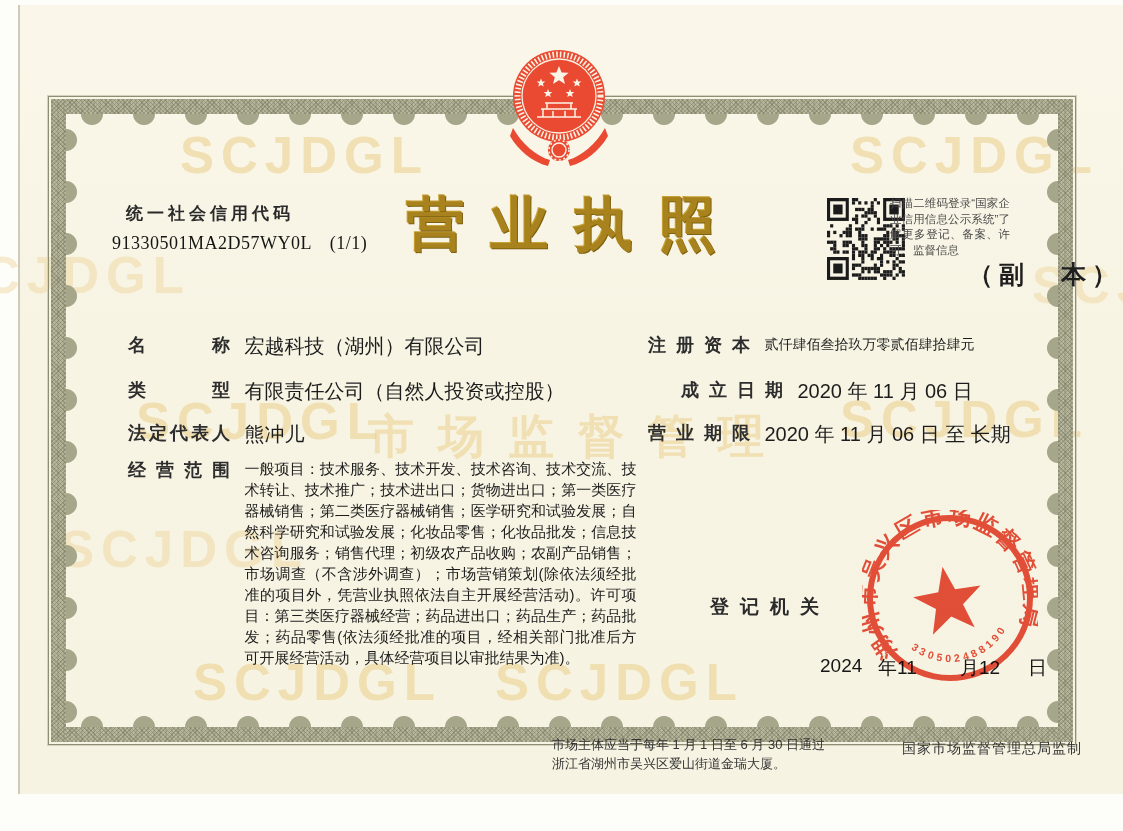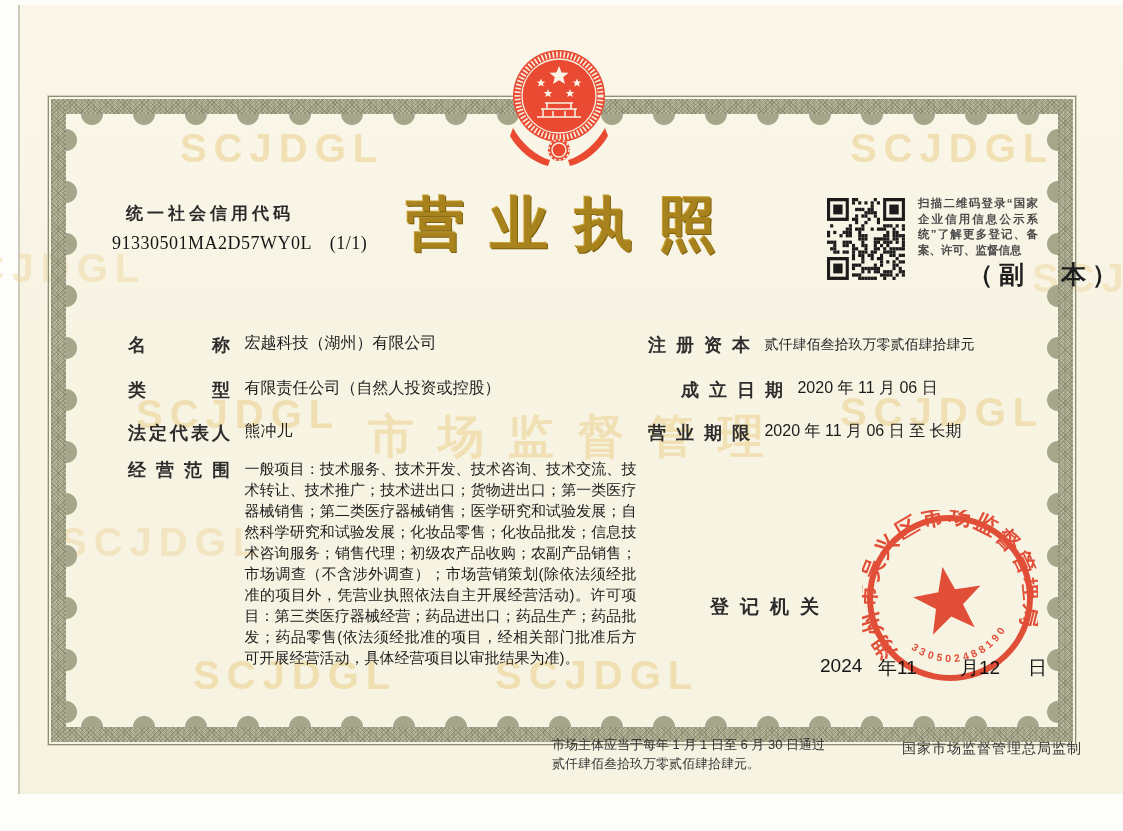--- a/index.html
+++ b/index.html
@@ -34,44 +34,44 @@
         background-size:52px 12px;background-repeat:repeat-x;}
   .sc.l{top:17px;bottom:17px;left:17px;width:12px;
         background-image:radial-gradient(circle at 0px 26px,#a6a68b 0 10.5px,rgba(166,166,139,0) 11.5px);
         background-size:12px 52px;background-repeat:repeat-y;}
   .sc.r{top:17px;bottom:17px;right:17px;width:12px;
         background-image:radial-gradient(circle at 12px 26px,#a6a68b 0 10.5px,rgba(166,166,139,0) 11.5px);
         background-size:12px 52px;background-repeat:repeat-y;}
 
   
   .wm{position:absolute;font-weight:bold;color:rgba(233,206,136,.55);z-index:1;white-space:nowrap;}
-  .wm.latin{font-size:40px;letter-spacing:7px;}
+  .wm.latin{font-size:51px;letter-spacing:7px;}
   .wm.cn{font-size:46px;letter-spacing:24px;color:rgba(233,204,130,.5);}
   .wm.faint{color:rgba(233,206,136,.38);}
 
   
   .content{position:absolute;inset:0;z-index:3;}
   .credit-label{position:absolute;left:126px;top:202px;font-size:17px;font-weight:bold;
                 letter-spacing:4px;color:#2a2a2a;}
   .credit-code{position:absolute;left:112px;top:231px;font-size:18px;color:#151515;
                font-family:Liberation Serif, serif;letter-spacing:.5px;}
   .doc-title{position:absolute;left:0;right:0;top:186px;text-align:center;font-size:58px;
              font-weight:bold;letter-spacing:26px;padding-left:26px;color:#a8821c;
              text-shadow:1px 1px 0 #7e6110, -1px -1px 0 #c8a235;}
   .doc-subtitle{position:absolute;left:0;right:0;top:258px;text-align:right;font-size:25px;
                 letter-spacing:6px;padding-left:6px;color:#1e1e1e;font-weight:bold;}
 
   .qr-box{position:absolute;left:827px;top:198px;width:78px;height:82px;}
-  .qr-caption{position:absolute;left:918px;top:196px;width:120px;font-size:11.5px;
-              line-height:15.6px;color:#4a4a4a;font-weight:bold;text-align:justify;}
+  .qr-caption{position:absolute;left:890px;top:196px;width:120px;font-size:11.5px;
+              line-height:15.6px;color:#4a4a4a;font-weight:normal;text-align:justify;}
 
   .row{position:absolute;white-space:normal;}
   .lbl{display:inline-block;width:102px;text-align:justify;text-align-last:justify;
        font-weight:bold;font-size:18px;color:#2d2d2d;vertical-align:top;}
-  .val{display:inline-block;margin-left:10px;font-size:16px;color:#1c1c1c;vertical-align:top;}
+  .val{display:inline-block;margin-left:10px;font-size:20px;color:#1c1c1c;vertical-align:top;}
   .val.small{font-size:14px;margin-top:3px;}
   .val.scope{width:392px;font-size:15px;line-height:21px;text-align:justify;}
   .val.addr{width:300px;line-height:21px;}
 
   .reg-label{position:absolute;left:710px;top:594px;font-size:19px;font-weight:bold;
              letter-spacing:11px;color:#2a2a2a;}
   .dt{position:absolute;top:655px;font-size:19px;color:#161616;}
   .dt.p0{left:820px;} .dt.p1{left:878px;} .dt.p2{left:960px;} .dt.p3{left:1028px;}
 
   .seal{position:absolute;left:862px;top:510px;z-index:5;opacity:.92;mix-blend-mode:multiply;}
@@ -405,17 +405,17 @@
         <textPath href="#sealArc" startOffset="6">湖州市吴兴区市场监督管理局</textPath>
       </text>
       <text font-size="10.5" font-weight="bold" fill="#e8432e" letter-spacing="3.5">
         <textPath href="#sealNum" startOffset="8">3305024881902</textPath>
       </text>
     </g>
   </svg>
 
   <div class="f2">
     <div>市场主体应当于每年 1 月 1 日至 6 月 30 日通过</div>
-    <div>贰仟肆佰叁拾玖万零贰佰肆拾肆元。</div>
+    <div>浙江省湖州市吴兴区爱山街道金瑞大厦。</div>
   </div>
   <div class="f3">国家市场监督管理总局监制</div>
 
 </div>
 
 </body></html>

